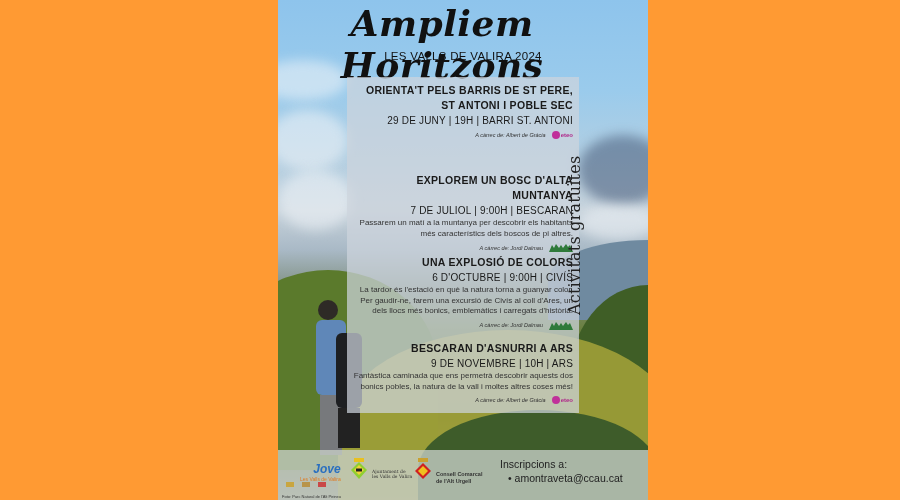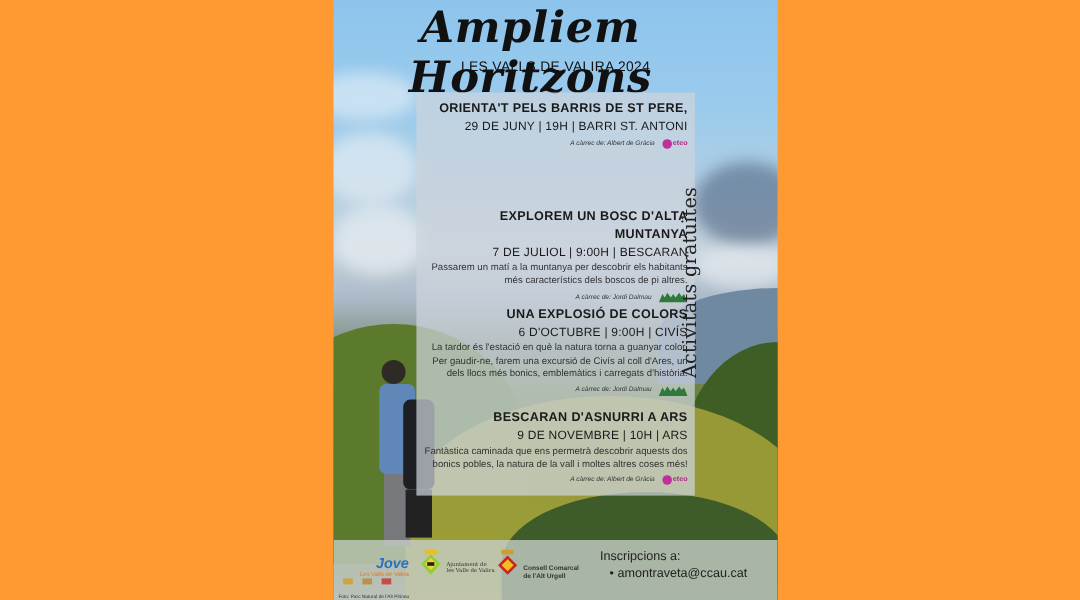--- a/index.html
+++ b/index.html
@@ -92,20 +92,21 @@
   <div class="person" style="left:58px;top:333px;width:26px;height:75px;border-radius:6px;background:#1d1f22;"></div>
   <div class="person" style="left:60px;top:408px;width:22px;height:40px;background:#222;"></div>
 
   <div class="title">Ampliem Horitzons</div>
   <div class="subtitle">LES VALLS DE VALIRA 2024</div>
 
   <div class="panel">
 
     <div class="event" style="top:6px;">
       <div class="ev-title">ORIENTA'T PELS BARRIS DE ST PERE,</div>
+      <div class="ev-title">ST ANTONI I POBLE SEC</div>
       <div class="ev-date">29 DE JUNY | 19H | BARRI ST. ANTONI</div>
       <div class="ev-credit">
         <span>A càrrec de: Albert de Gràcia</span>
         <span class="logo-eteo">
             <span class="dot"></span>
             <span>eteo</span>
           </span>
       </div>
     </div>
 

